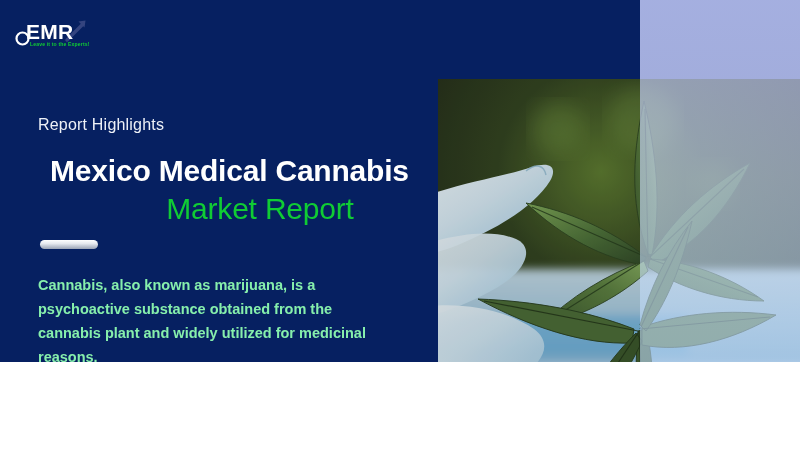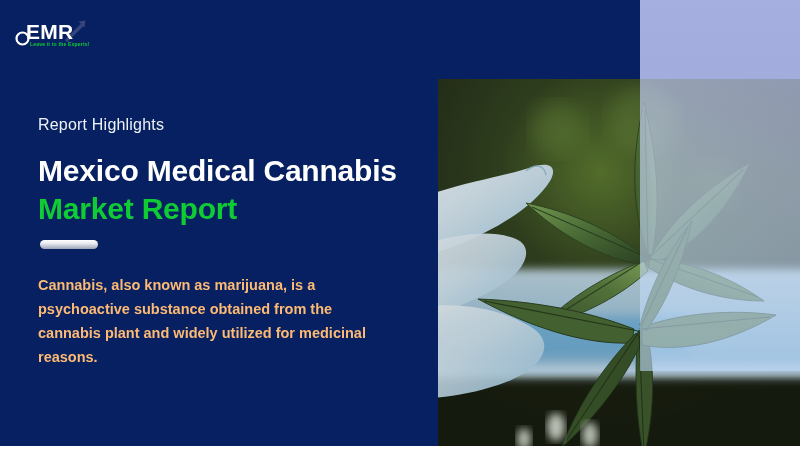--- a/index.html
+++ b/index.html
@@ -3,21 +3,21 @@
 <meta charset="utf-8">
 <style>
   html, body {
     margin: 0;
     padding: 0;
     background: #ffffff;
   }
   #slide {
     position: relative;
     width: 800px;
-    height: 446px;
+    height: 362px;
     overflow: hidden;
     background: #062061;
     font-family: "Liberation Sans", sans-serif;
     -webkit-font-smoothing: antialiased;
   }
 
   
   .photo-panel {
     position: absolute;
     left: 438px;
@@ -70,60 +70,61 @@
     left: 38px;
     top: 116px;
     font-size: 16px;
     font-weight: 400;
     color: #eef1f7;
     letter-spacing: 0.2px;
     white-space: nowrap;
   }
   .headline {
     position: absolute;
-    left: 38px;
+    left: 50px;
     top: 152px;
     width: 420px;
   }
   .headline-l1 {
     display: block;
     font-size: 30px;
     line-height: 38px;
     font-weight: 700;
     color: #ffffff;
     letter-spacing: -0.2px;
     white-space: nowrap;
   }
   .headline-l2 {
     display: block;
     font-size: 30px;
     line-height: 38px;
-    font-weight: 700;
+    font-weight: 400;
     color: #10cc34;
     letter-spacing: -0.2px;
     white-space: nowrap;
+    text-align: center;
   }
   .pill-divider {
     position: absolute;
     left: 40px;
     top: 240px;
     width: 58px;
     height: 9px;
     border-radius: 5px;
     background: linear-gradient(to bottom, #ffffff 0%, #e6e9ef 40%, #9aa3b5 100%);
   }
   .blurb {
     position: absolute;
     left: 38px;
     top: 258px;
     width: 345px;
     font-size: 14.5px;
     line-height: 24px;
     font-weight: 700;
-    color: #fdba74;
+    color: #86efac;
   }
 
   
   .footer-url {
     position: absolute;
     left: 22px;
     top: 431px;
     font-size: 11.5px;
     font-weight: 700;
     color: #ffffff;

